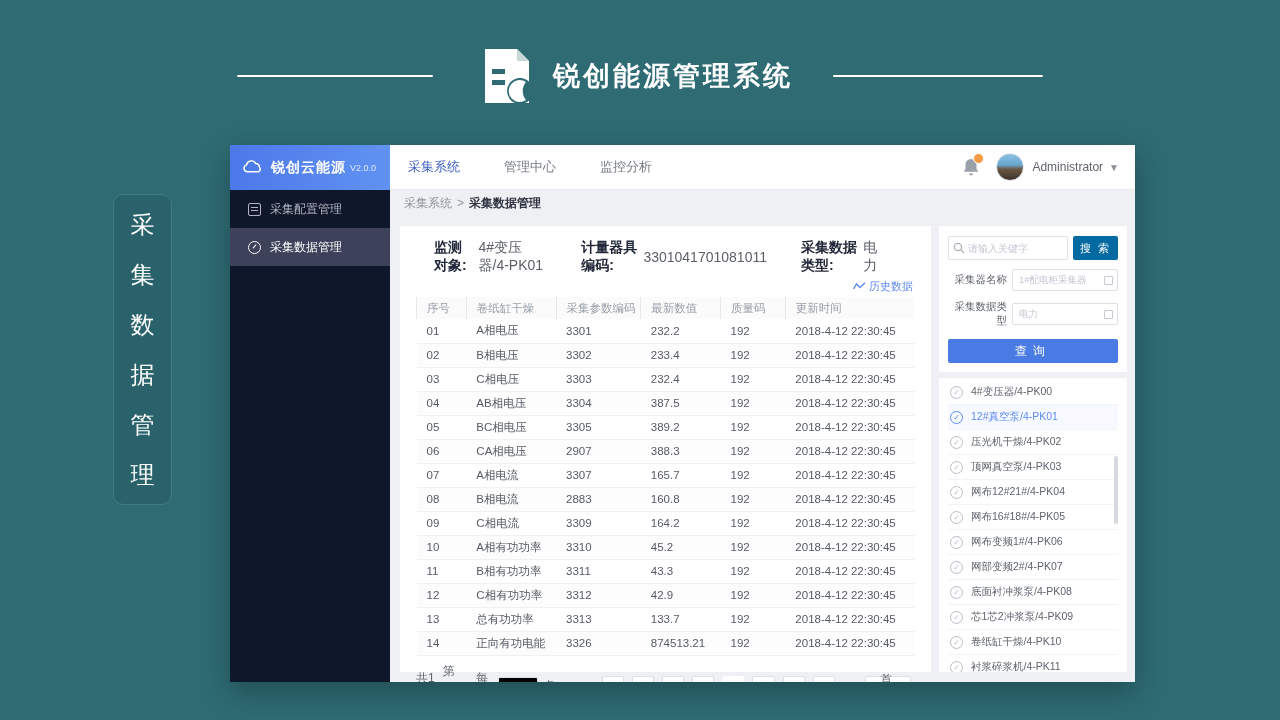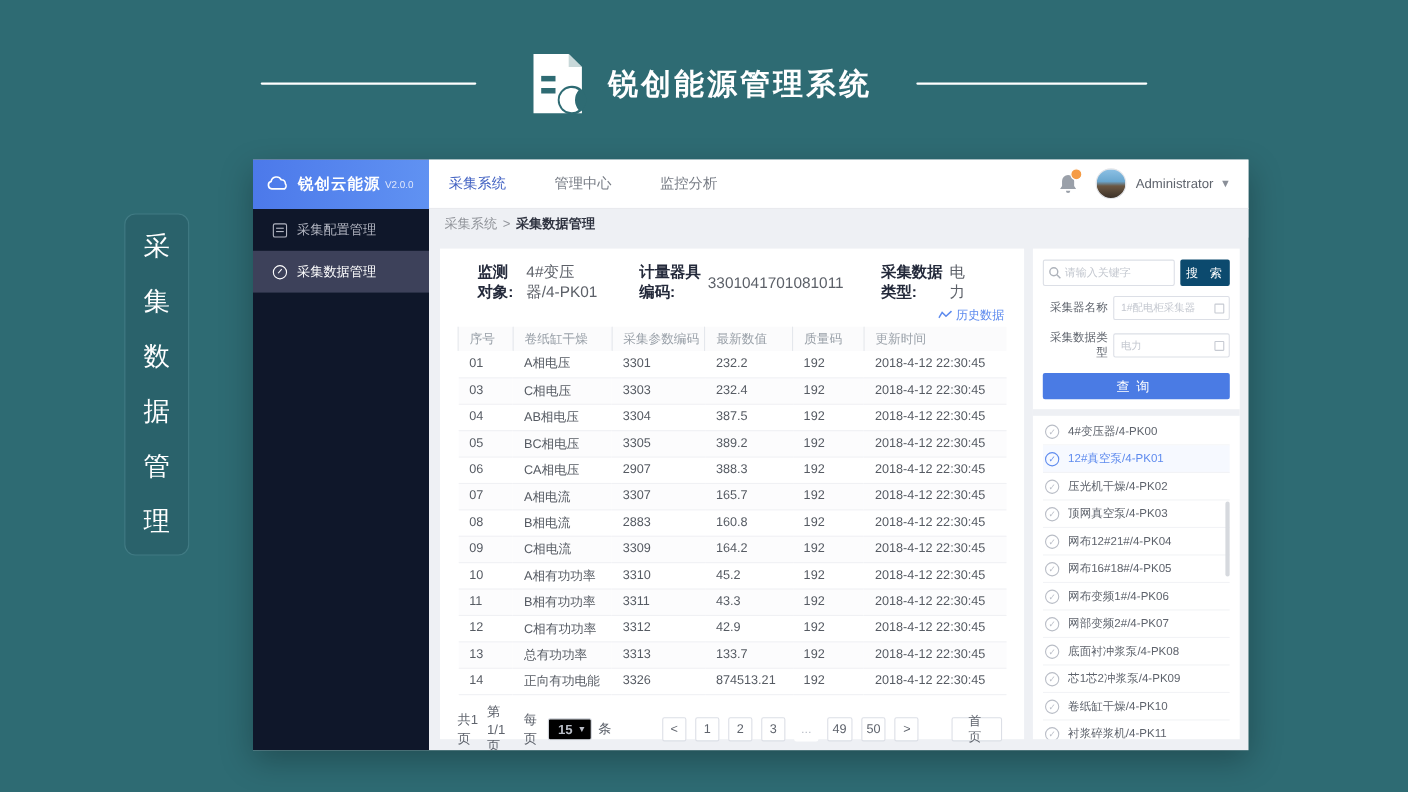--- a/index.html
+++ b/index.html
@@ -85,22 +85,22 @@
     display:flex; align-items:center; justify-content:center; margin:0 4px; font-size:11.5px; color:#5f646d; cursor:pointer; padding:0 4px; }
   .pg-btn.dots { border:none; color:#b9bdc6; }
   .pg-first { margin-left:26px; padding:0 14px; }
 
   
   .panel-right { width:188px; background:#ffffff; flex-shrink:0; display:flex; flex-direction:column; padding:10px 9px 0; position:relative; }
   .search-row { display:flex; }
   .search-box { flex:1; height:24px; border:1px solid #dcdfe6; border-radius:2px; display:flex; align-items:center; padding:0 4px; min-width:0; }
   .search-box input { border:none; outline:none; width:100%; font-size:10px; color:#5f646d; font-family:inherit; }
   .search-box input::placeholder { color:#c3c7cf; }
-  .btn-search { width:45px; height:24px; margin-left:5px; background:#0c4a6e; color:#fff; border:none; border-radius:2px;
-    font-size:11px; letter-spacing:2px; cursor:pointer; flex-shrink:0; font-family:Liberation Mono, monospace; }
+  .btn-search { width:45px; height:24px; margin-left:5px; background:#0369a1; color:#fff; border:none; border-radius:2px;
+    font-size:11px; letter-spacing:2px; cursor:pointer; flex-shrink:0; font-family:Liberation Sans, sans-serif; }
   .f-row { display:flex; align-items:center; margin-top:9px; }
   .f-label { width:64px; font-size:10.5px; color:#5f646d; flex-shrink:0; text-align:right; padding-right:5px; }
   .f-select { flex:1; height:22px; border:1px solid #dcdfe6; border-radius:2px; display:flex; align-items:center;
     padding:0 4px 0 6px; cursor:pointer; min-width:0; }
   .f-select .val { flex:1; font-size:9.5px; color:#c3c7cf; white-space:nowrap; overflow:hidden; }
   .sq-ico { width:9px; height:9px; border:1px solid #c6cad2; border-radius:1px; flex-shrink:0; }
   .btn-query { margin-top:11px; height:24px; background:#4a7be4; color:#fff; border:none; border-radius:2px;
     font-size:12px; letter-spacing:6px; cursor:pointer; font-family:inherit; }
   .r-divider { height:6px; background:#eef0f4; margin:9px -9px 0; }
   .device-list { flex:1; overflow:hidden; position:relative; padding-top:2px; }
@@ -231,20 +231,28 @@
           <tbody>
   <tr>
                 <td>01</td>
                 <td>A相电压</td>
                 <td>3301</td>
                 <td>232.2</td>
                 <td>192</td>
                 <td>2018-4-12 22:30:45</td>
               </tr>
   <tr>
+                <td>02</td>
+                <td>B相电压</td>
+                <td>3302</td>
+                <td>233.4</td>
+                <td>192</td>
+                <td>2018-4-12 22:30:45</td>
+              </tr>
+  <tr>
                 <td>03</td>
                 <td>C相电压</td>
                 <td>3303</td>
                 <td>232.4</td>
                 <td>192</td>
                 <td>2018-4-12 22:30:45</td>
               </tr>
   <tr>
                 <td>04</td>
                 <td>AB相电压</td>

